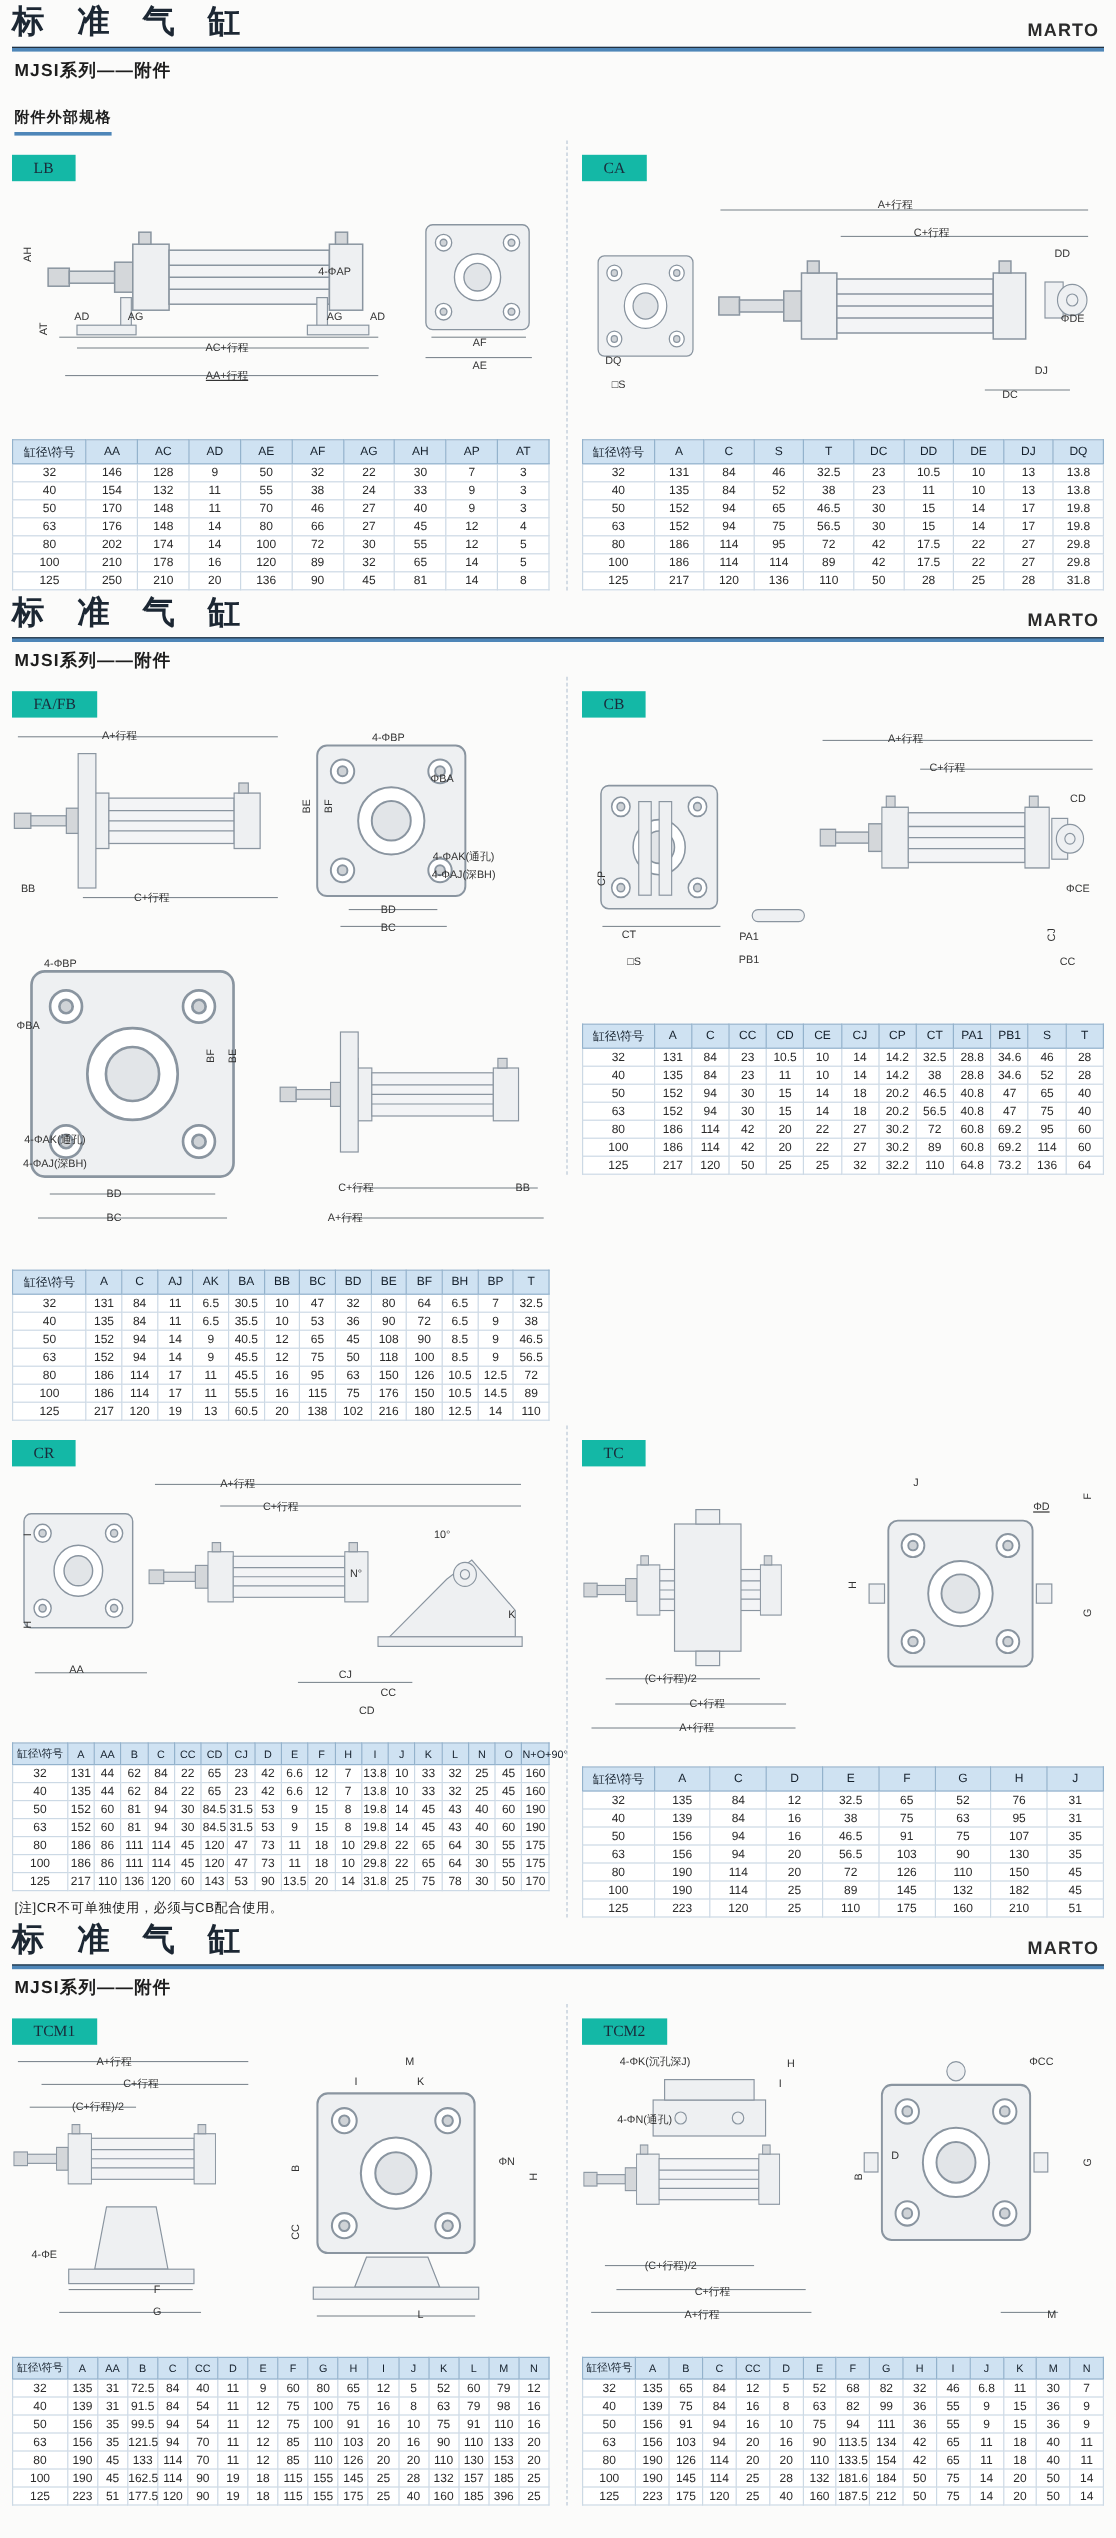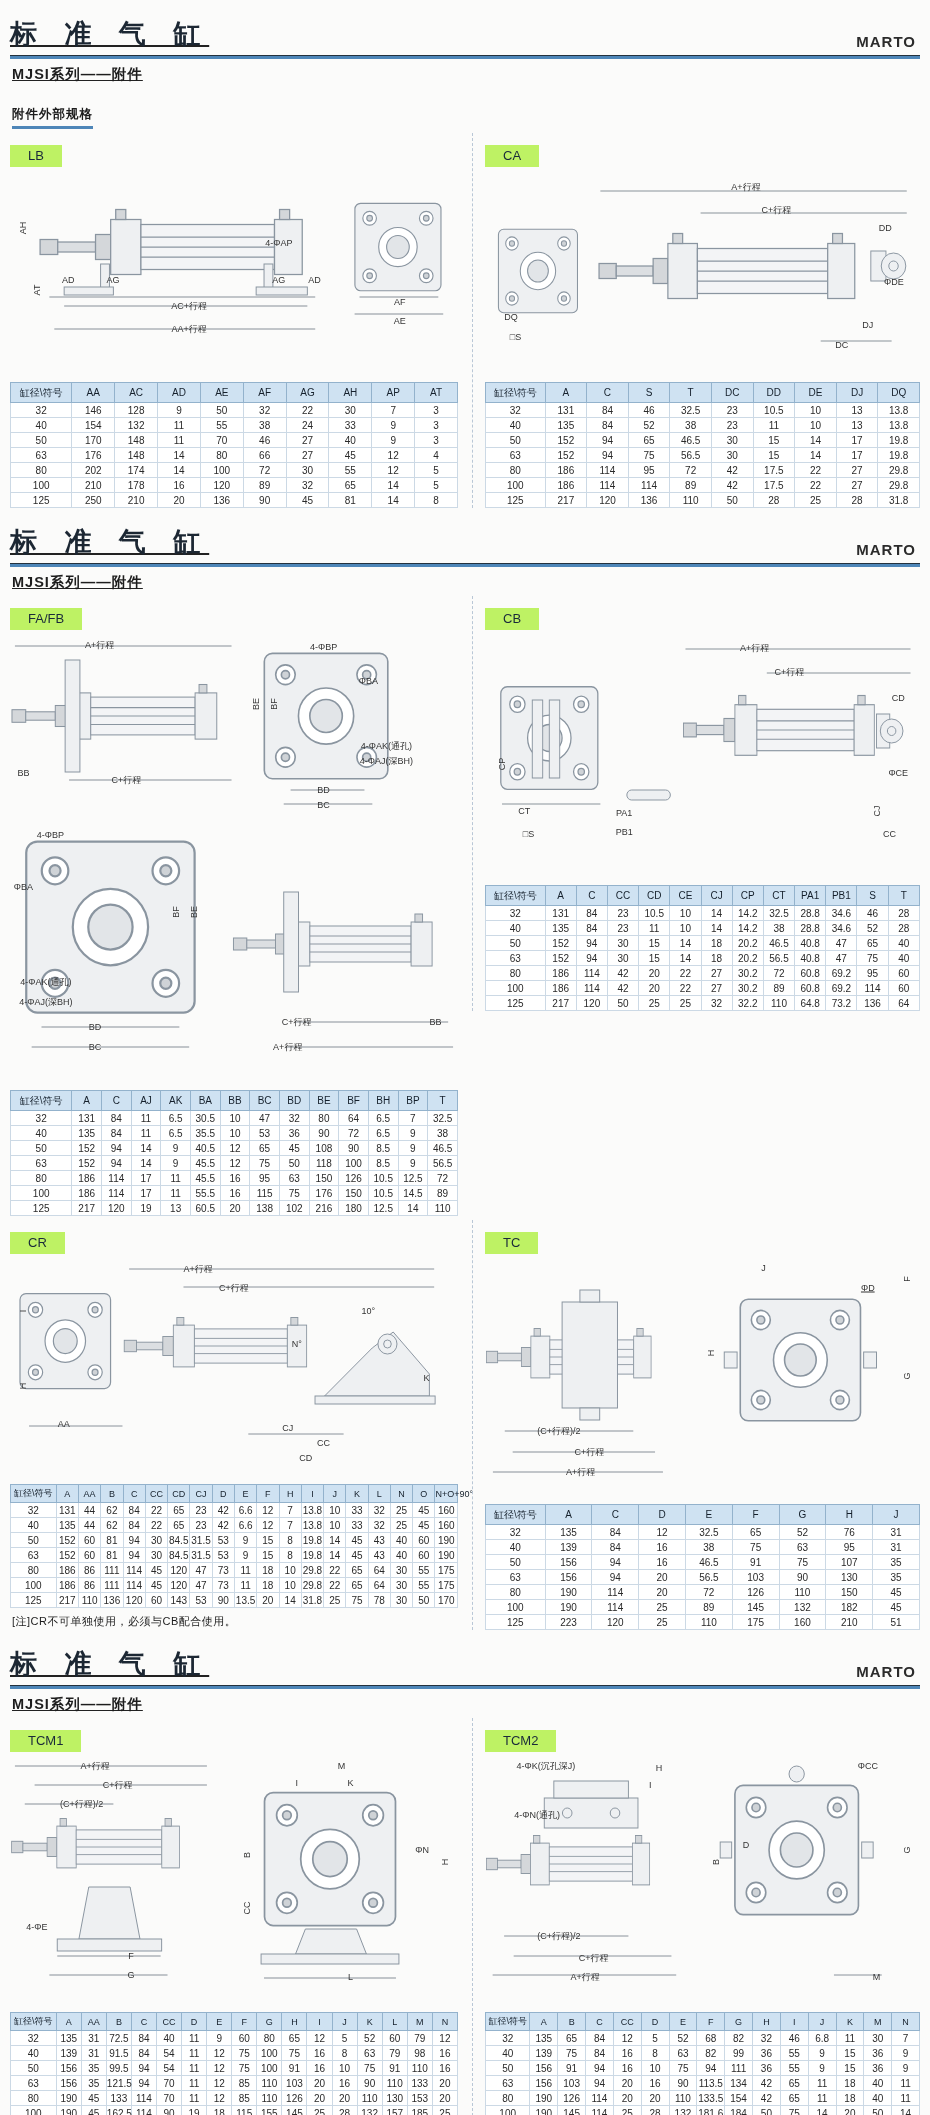--- a/index.html
+++ b/index.html
@@ -1,28 +1,28 @@
 <!DOCTYPE html>
 <html><head>
 <meta charset="utf-8">
 <style>
   html,body{margin:0;padding:0;background:#fbfbfa;}
   body{width:930px;min-height:2115px;font-family:"Liberation Sans","DejaVu Sans",sans-serif;color:#222;}
   .sec{padding:0 10px;}
   
-  .hdr{position:relative;padding-top:16px;text-decoration:underline;}
+  .hdr{position:relative;}
   .hdr-title{font-size:27px;font-weight:bold;letter-spacing:9px;color:#1c2733;font-family:"DejaVu Sans","Liberation Sans",sans-serif;}
   .hdr-brand{position:absolute;right:4px;bottom:34px;font-size:15px;font-weight:600;color:#2b2b2b;letter-spacing:1px;}
   .hdr-rule{height:3px;background:#4e86b8;border-top:1px solid #24313d;margin-top:3px;}
   .hdr-sub{font-size:14.5px;font-weight:bold;color:#1d1d1d;margin:6px 0 0 2px;letter-spacing:1px;}
   .spec-label{display:inline-block;font-size:12.5px;font-weight:bold;color:#1d1d1d;margin:22px 0 0 2px;border-bottom:3px solid #4e86b8;padding-bottom:3px;letter-spacing:1px;}
   
   .cols{display:grid;grid-template-columns:1fr 1fr;column-gap:14px;align-items:start;margin-top:4px;}
   .col-r{border-left:1px dashed #b9c7d6;padding-left:12px;}
-  .tag{display:inline-block;background:#bef264;color:#1a2a3a;font-size:13px;line-height:20px;padding:1px 18px;margin:12px 0 2px 0;}
+  .tag{display:inline-block;background:#14b8a6;color:#1a2a3a;font-size:13px;line-height:20px;padding:1px 18px;margin:12px 0 2px 0;font-family:Liberation Serif, serif;}
   
   .drawing{position:relative;width:100%;}
   .drawing svg{position:absolute;inset:0;width:100%;height:100%;}
   .h195{height:195px}.h190{height:190px}.h250{height:250px}.h235{height:235px}.h210{height:210px}.h230{height:230px}.h240{height:240px}
   .dim{position:absolute;font-size:9px;color:#333;white-space:nowrap;transform:translate(-50%,-50%);line-height:1;}
   .dim.v{transform:translate(-50%,-50%) rotate(-90deg);}
   
   table.spec{border-collapse:collapse;width:100%;table-layout:fixed;font-size:10px;text-align:center;color:#2a2a2a;margin-top:18px;}
   .spec th{background:#cfe2f2;border:1px solid #93b2cc;font-weight:normal;padding:2.5px 0;font-size:10px;color:#15202c;}
   .spec td{border:1px solid #ccd9e5;padding:1.5px 0;background:#fff;}
@@ -95,21 +95,21 @@
           <line x1="350" y1="145" x2="440" y2="145" class="dline"></line>
         </svg>
       <span class="dim v" style="left: 3%; top: 30%;">AH</span>
           <span class="dim v" style="left: 6%; top: 62%;">AT</span>
           <span class="dim" style="left: 13%; top: 57%;">AD</span>
           <span class="dim" style="left: 23%; top: 57%;">AG</span>
           <span class="dim" style="left: 60%; top: 38%;">4-ΦAP</span>
           <span class="dim" style="left: 60%; top: 57%;">AG</span>
           <span class="dim" style="left: 68%; top: 57%;">AD</span>
           <span class="dim" style="left: 40%; top: 70%;">AC+行程</span>
-          <span class="dim" style="left: 40%; top: 82%;">AA+行程</span>
+          <span class="dim" style="left: 40%; top: 82%; text-decoration: underline;">AA+行程</span>
           <span class="dim" style="left: 87%; top: 68%;">AF</span>
           <span class="dim" style="left: 87%; top: 78%;">AE</span>
         </div>
       <table class="spec">
           <thead>
             <tr>
               <th>缸径\符号</th>
               <th>AA</th>
               <th>AC</th>
               <th>AD</th>

